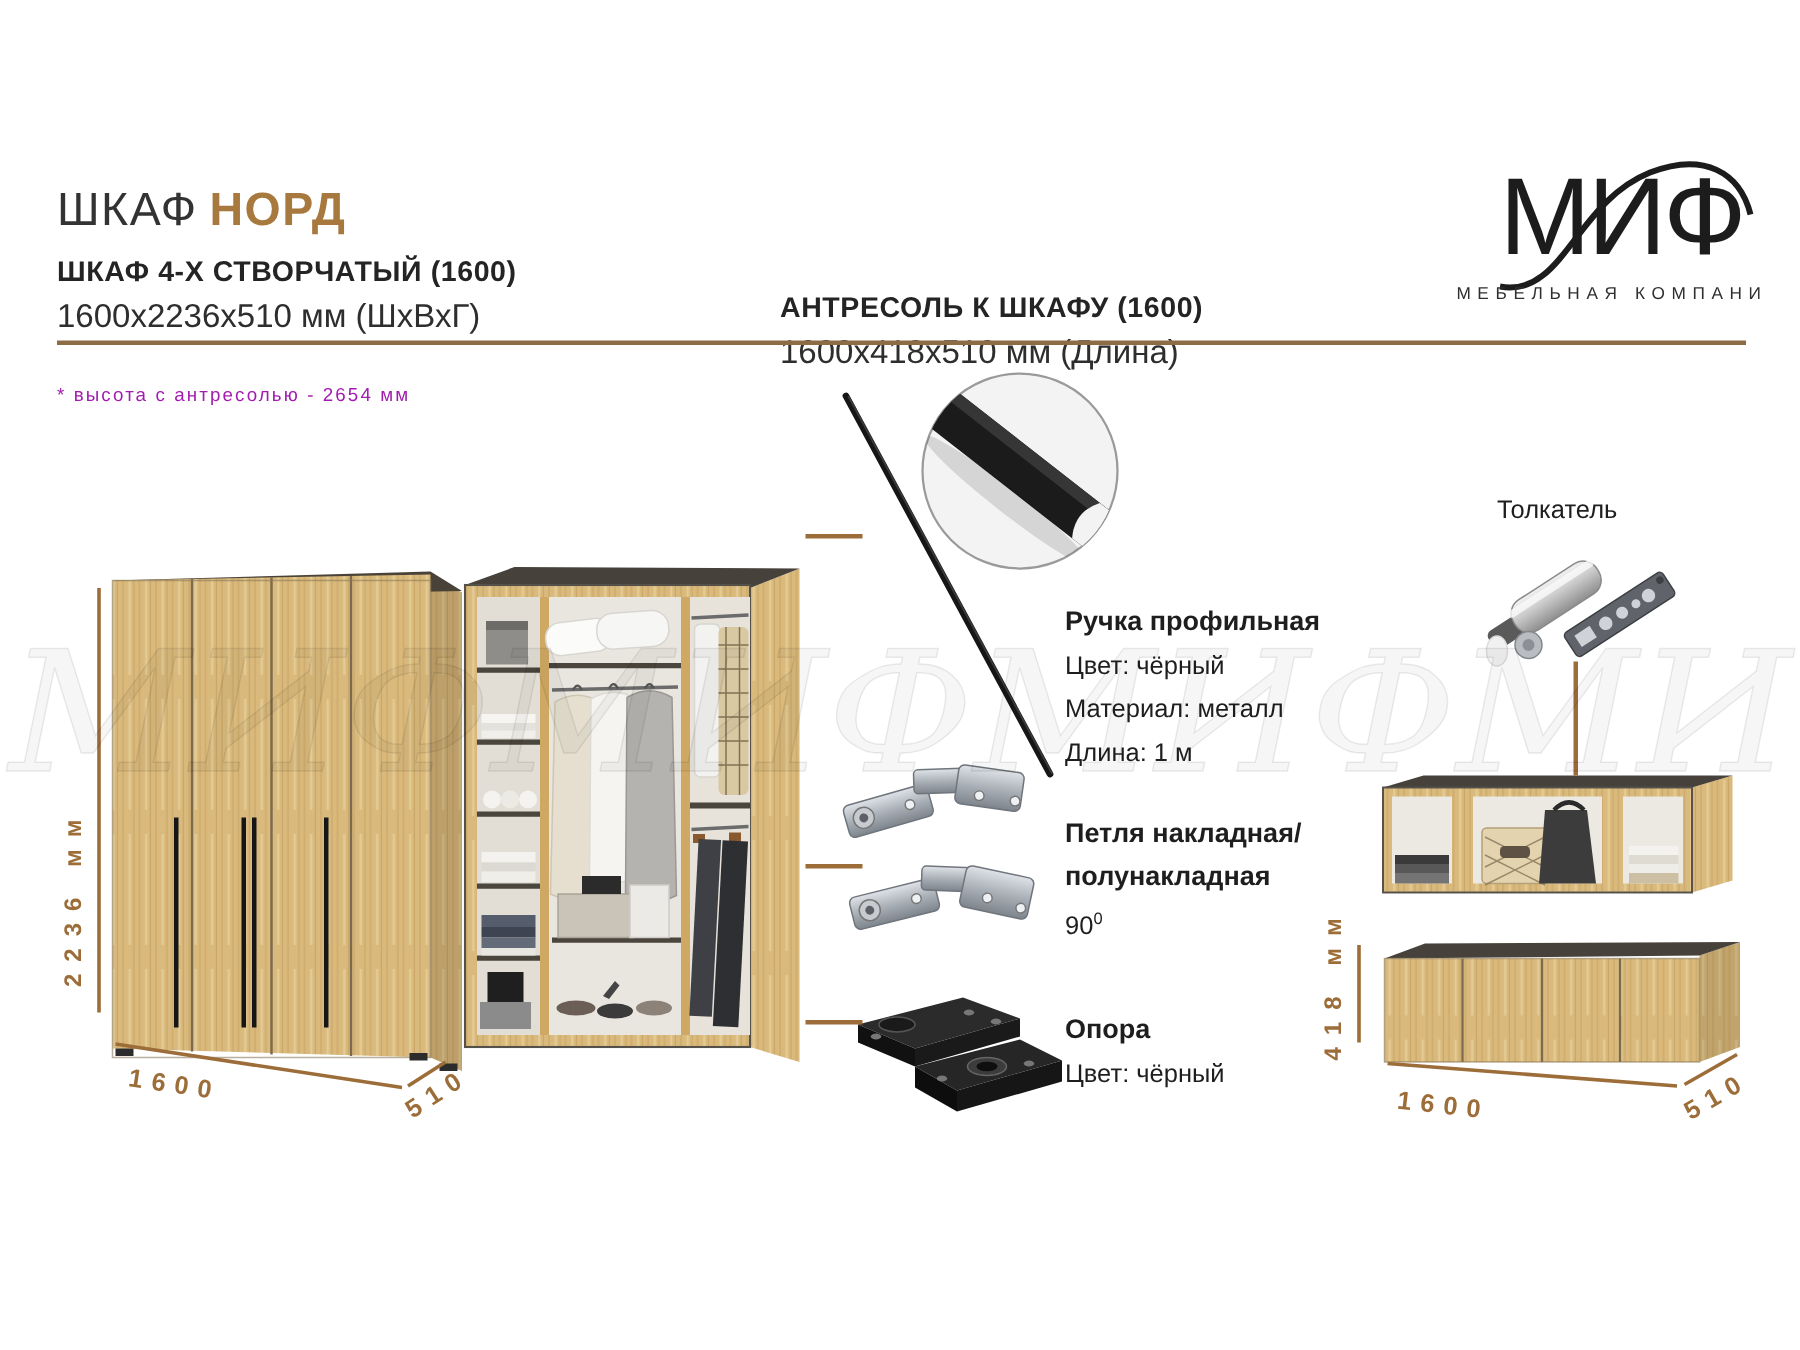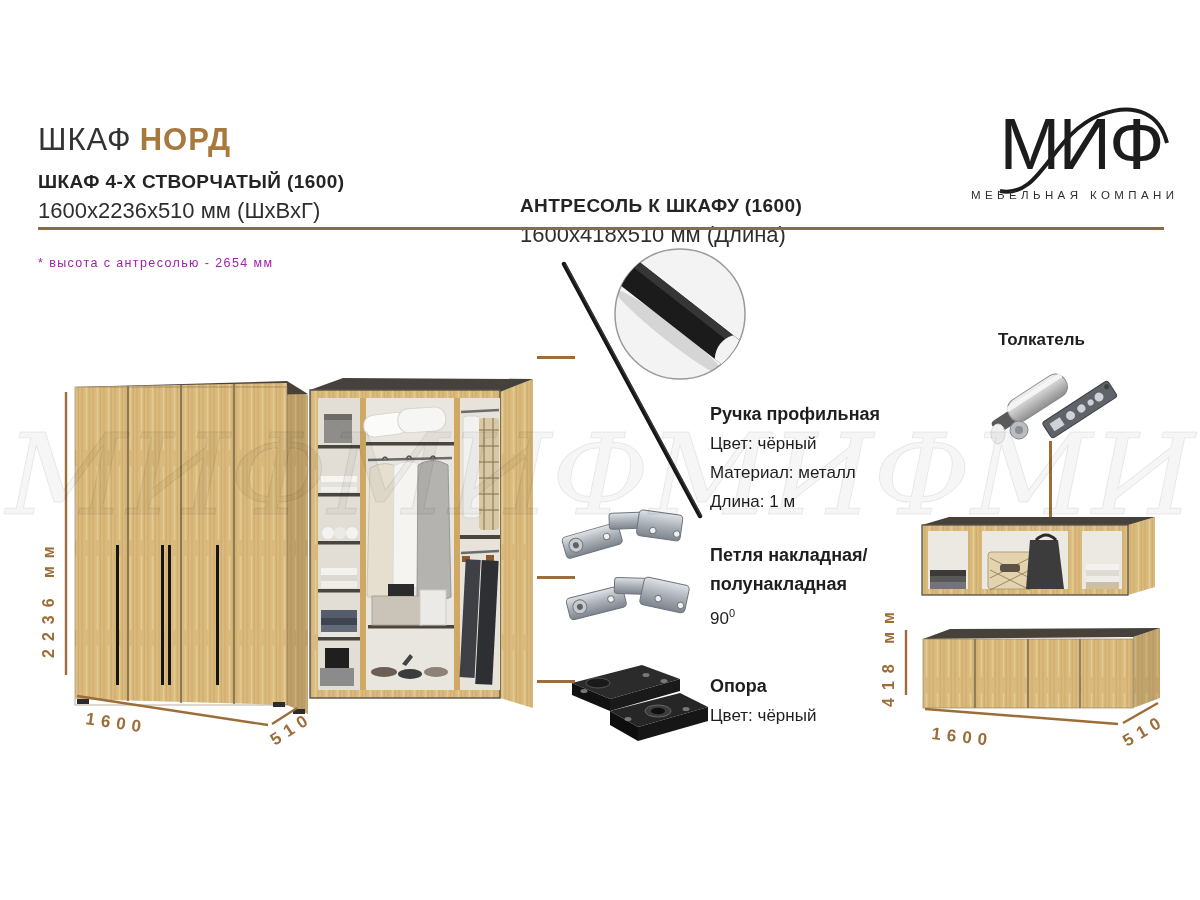--- a/index.html
+++ b/index.html
@@ -17,21 +17,21 @@
   .prod-right{left:520px;top:171px;margin-top:24px;}
   .divider{left:38px;top:227px;width:1126px;height:3px;background:#8d6c45;}
   .note{left:38px;top:256px;font-size:12.5px;letter-spacing:1.4px;color:#a21caf;white-space:nowrap;}
 
   
   .hw-block{font-size:17px;line-height:29px;color:#1e1e1e;white-space:nowrap;}
   .hw-title{font-weight:700;font-size:18px;}
   .hw-handle{left:710px;top:400px;}
   .hw-hinge{left:710px;top:541px;}
   .hw-support{left:710px;top:672px;}
-  .pusher-label{left:998px;top:330px;font-size:17px;font-weight:700;color:#1e1e1e;}
+  .pusher-label{left:998px;top:330px;font-size:17px;font-weight:400;color:#1e1e1e;}
 
   
   .leader-dash{width:38px;height:3px;background:#9c6d38;}
   .leader-vert{width:3px;height:76px;background:#9c6d38;}
 
   
   .watermark{left:0;top:400px;width:1200px;height:150px;display:flex;justify-content:space-between;
      align-items:center;padding:0 6px;box-sizing:border-box;z-index:40;pointer-events:none;
      font-family:"DejaVu Serif",serif;font-style:italic;font-size:118px;
      color:rgba(0,0,0,0.035);-webkit-text-stroke:1px rgba(0,0,0,0.085);}

